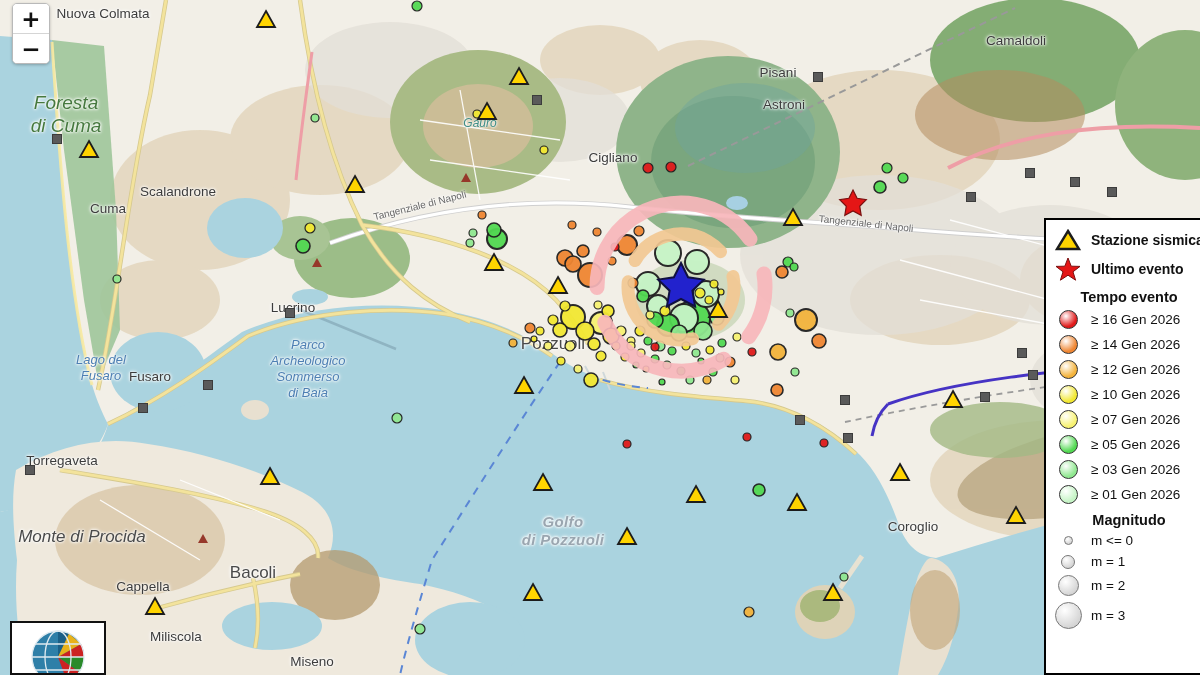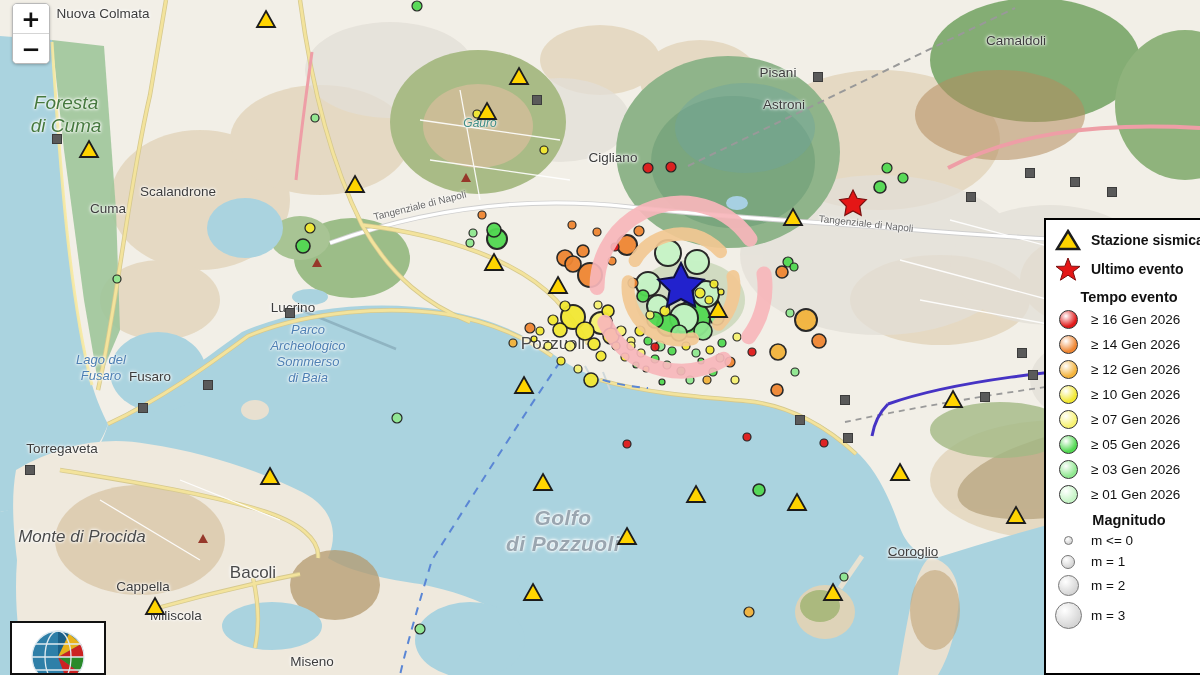--- a/index.html
+++ b/index.html
@@ -8,21 +8,21 @@
   #base,#markers{position:absolute;left:0;top:0;}
   #base{z-index:1;}
   #labels{position:absolute;left:0;top:0;width:1200px;height:665px;z-index:2;pointer-events:none;}
   #markers{z-index:3;}
   .lbl{position:absolute;transform:translate(-50%,-50%) rotate(var(--rot,0deg));white-space:pre-line;
        text-align:center;line-height:1.22;pointer-events:none;
        text-shadow:0 0 3px #fff,0 0 2px #fff,0 0 4px #fff;}
   .lbl.town{font-size:13.5px;color:#3c3c3c;}
   .lbl.town-lg{font-size:17px;color:#4a4a4a;}
   .lbl.water{font-size:13px;font-style:italic;color:#4d7fb3;}
-  .lbl.sea{font-size:21px;font-style:italic;font-weight:bold;color:#9aa6b0;letter-spacing:.4px;}
+  .lbl.sea{font-size:15px;font-style:italic;font-weight:bold;color:#9aa6b0;letter-spacing:.4px;}
   .lbl.park{font-size:19px;font-style:italic;color:#46793f;}
   .lbl.park-i{font-size:12px;font-style:italic;color:#3f8d86;}
   .lbl.road{font-size:10px;color:#666;}
   
   #zoomctl{position:absolute;left:12px;top:3px;width:36px;z-index:5;background:#fff;
            border:1px solid #b9b9b9;border-radius:5px;overflow:hidden;box-shadow:0 1px 3px rgba(0,0,0,.25);}
   #zoomctl button{display:block;width:100%;height:29px;border:0;background:#fff;font-size:23px;
            font-weight:bold;color:#111;cursor:pointer;line-height:26px;padding:0;font-family:"DejaVu Sans",sans-serif;}
   #zoomctl .zdiv{height:1px;background:#d5d5d5;}
   
@@ -156,38 +156,38 @@
   <div id="labels">
       <div class="lbl town" style="left: 103px; top: 14px;">Nuova Colmata</div>
       <div class="lbl park" style="left: 66px; top: 114px;">Foresta
 di Cuma</div>
       <div class="lbl town" style="left: 108px; top: 209px;">Cuma</div>
       <div class="lbl town" style="left: 178px; top: 192px;">Scalandrone</div>
       <div class="lbl town" style="left: 293px; top: 272px; margin-top: 36px;">Lucrino</div>
       <div class="lbl water" style="left: 101px; top: 368px;">Lago del
 Fusaro</div>
       <div class="lbl town" style="left: 150px; top: 377px;">Fusaro</div>
-      <div class="lbl water" style="left: 308px; top: 354px;">Parco
+      <div class="lbl water" style="left: 308px; top: 369px;">Parco
 Archeologico
 Sommerso
 di Baia</div>
-      <div class="lbl town" style="left: 62px; top: 449px; text-align: right;">Torregaveta</div>
+      <div class="lbl town" style="left: 62px; top: 461px; text-align: right;">Torregaveta</div>
       <div class="lbl town-lg" style="left: 82px; top: 537px; font-style: italic;">Monte di Procida</div>
       <div class="lbl town" style="left: 143px; top: 587px;">Cappella</div>
       <div class="lbl town-lg" style="left: 253px; top: 573px; text-align: right;">Bacoli</div>
-      <div class="lbl town" style="left: 176px; top: 616px;">Miliscola</div>
+      <div class="lbl town" style="left: 176px; top: 637px;">Miliscola</div>
       <div class="lbl town" style="left: 312px; top: 662px;">Miseno</div>
       <div class="lbl town-lg" style="left: 553px; top: 344px;">Pozzuoli</div>
       <div class="lbl sea" style="left: 563px; top: 531px;">Golfo
 di Pozzuoli</div>
       <div class="lbl town" style="left: 731px; top: 73px; margin-left: 47px;">Pisani</div>
       <div class="lbl town" style="left: 784px; top: 105px;">Astroni</div>
       <div class="lbl town" style="left: 613px; top: 158px;">Cigliano</div>
       <div class="lbl town" style="left: 1016px; top: 41px;">Camaldoli</div>
-      <div class="lbl town" style="left: 913px; top: 552px; text-decoration: underline;">Coroglio</div>
+      <div class="lbl town" style="left: 913px; top: 527px;">Coroglio</div>
       <div class="lbl park-i" style="left: 480px; top: 123px;">Gauro</div>
       <div class="lbl road" style="left: 420px; top: 206px; --rot: -14deg;">Tangenziale di Napoli</div>
       <div class="lbl road" style="left: 866px; top: 224px; --rot: 6deg;">Tangenziale di Napoli</div>
     </div>
 
   <svg id="markers" width="1200" height="675" viewBox="0 0 1200 675">
       <rect x="52.5" y="134.5" width="9" height="9" fill="#5a5a5a" stroke="#3c3c3c" stroke-width="1"></rect>
       <rect x="532.5" y="95.5" width="9" height="9" fill="#5a5a5a" stroke="#3c3c3c" stroke-width="1"></rect>
       <rect x="285.5" y="308.5" width="9" height="9" fill="#5a5a5a" stroke="#3c3c3c" stroke-width="1"></rect>
       <rect x="813.5" y="72.5" width="9" height="9" fill="#5a5a5a" stroke="#3c3c3c" stroke-width="1"></rect>

